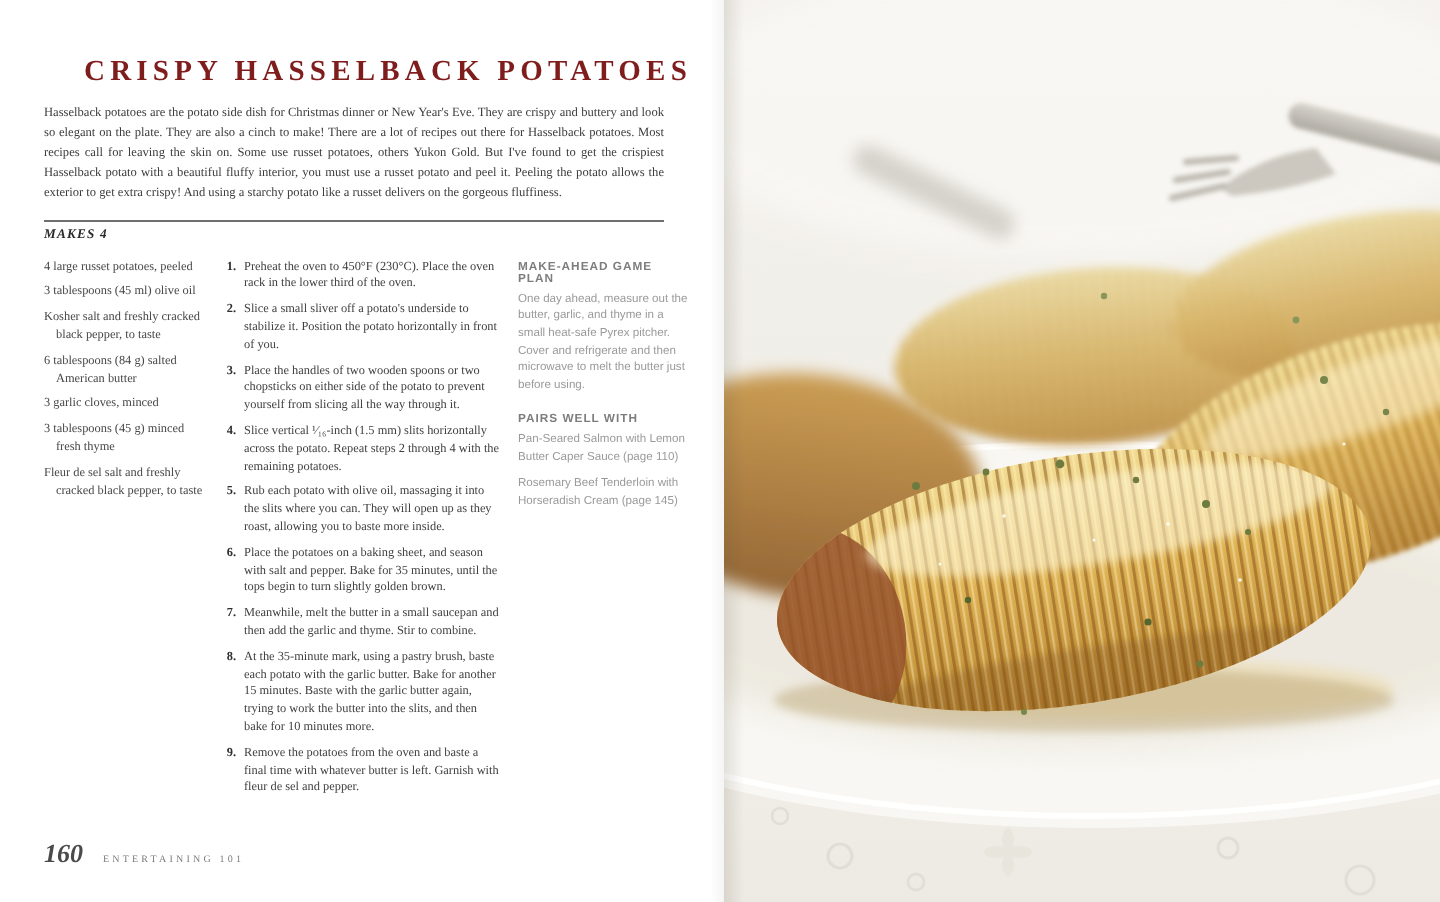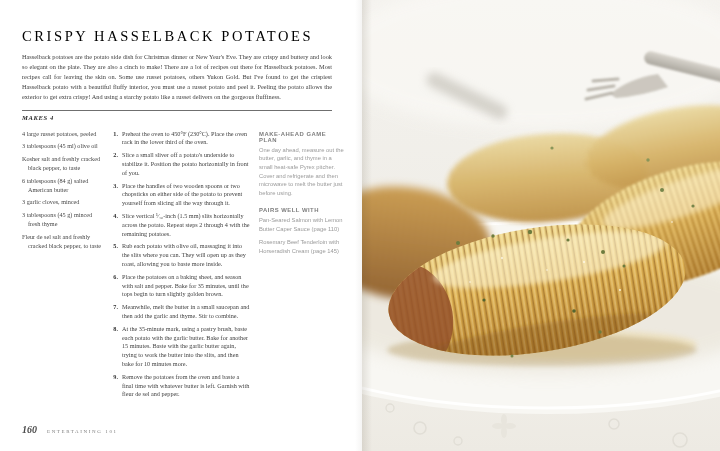--- a/index.html
+++ b/index.html
@@ -3,41 +3,41 @@
 <meta charset="utf-8">
 <style>
   html,body{margin:0;padding:0;background:#ffffff;}
   .spread{position:relative;width:720px;height:451px;background:#ffffff;overflow:hidden;
           font-family:"Liberation Serif", serif;}
   
   .left-page{position:absolute;left:0;top:0;width:362px;height:451px;background:#ffffff;}
   .left-page::after{content:"";position:absolute;right:0;top:0;width:7px;height:100%;
           background:linear-gradient(to left,rgba(60,50,35,.05),rgba(60,50,35,0));}
   .recipe{padding:28px 16px 0 22px;}
-  .recipe-title{font-size:14.5px;font-weight:400;letter-spacing:2.6px;color:#000000;
-          margin:0 0 7px 0;white-space:nowrap;}
+  .recipe-title{font-size:14.5px;font-weight:700;letter-spacing:2.6px;color:#7f1d1d;
+          margin:0 0 7px 0;white-space:nowrap;text-align:right;}
   .recipe-intro{width:310px;font-size:6.3px;line-height:1.58;color:#3c3c3c;text-align:justify;}
   .rule{width:310px;border-top:1.2px solid #6f6f6f;margin-top:8px;}
   .yield{font-size:6.6px;font-style:italic;font-weight:700;letter-spacing:.6px;color:#2b2b2b;
           margin:3px 0 9px 0;}
   .cols{display:flex;width:324px;}
   .col-ing{width:80px;flex:none;}
   .col-steps{width:142px;flex:none;margin-left:7px;}
   .col-side{width:87px;flex:none;margin-left:8px;}
   .ing-item{font-size:6.2px;line-height:1.42;color:#474747;margin-bottom:4px;
           padding-left:6px;text-indent:-6px;}
   .step{display:flex;margin-bottom:4px;}
   .step-num{width:9px;flex:none;font-size:6.2px;font-weight:700;color:#2e2e2e;text-align:right;}
   .step-text{flex:1;margin-left:4px;font-size:6.2px;line-height:1.42;color:#3f3f3f;}
   .col-side{font-family:"Liberation Sans", sans-serif;}
   .side-head{font-size:5.9px;font-weight:700;letter-spacing:.5px;color:#7d7d7d;margin:1px 0 3px 0;}
   .side-text{font-size:5.8px;line-height:1.5;color:#9a9a9a;margin-bottom:9px;}
   .side-item{font-size:5.8px;line-height:1.5;color:#9a9a9a;margin-bottom:5px;}
   .footer{position:absolute;left:22px;bottom:16px;display:flex;align-items:baseline;}
-  .page-num{font-size:10px;font-style:italic;font-weight:700;color:#4a4a4a;}
+  .page-num{font-size:13px;font-style:italic;font-weight:700;color:#4a4a4a;}
   .book-title{margin-left:10px;font-size:5px;letter-spacing:1.6px;color:#7c7c7c;
           font-family:"Liberation Serif", serif;}
   
   .photo-page{position:absolute;left:362px;top:0;width:358px;height:451px;overflow:hidden;}
   .photo-page svg{display:block;}
   .gutter{position:absolute;left:0;top:0;width:10px;height:100%;z-index:2;
           background:linear-gradient(to right,rgba(80,70,50,.13),rgba(80,70,50,0));}
 </style>
 </head>
 <body>

